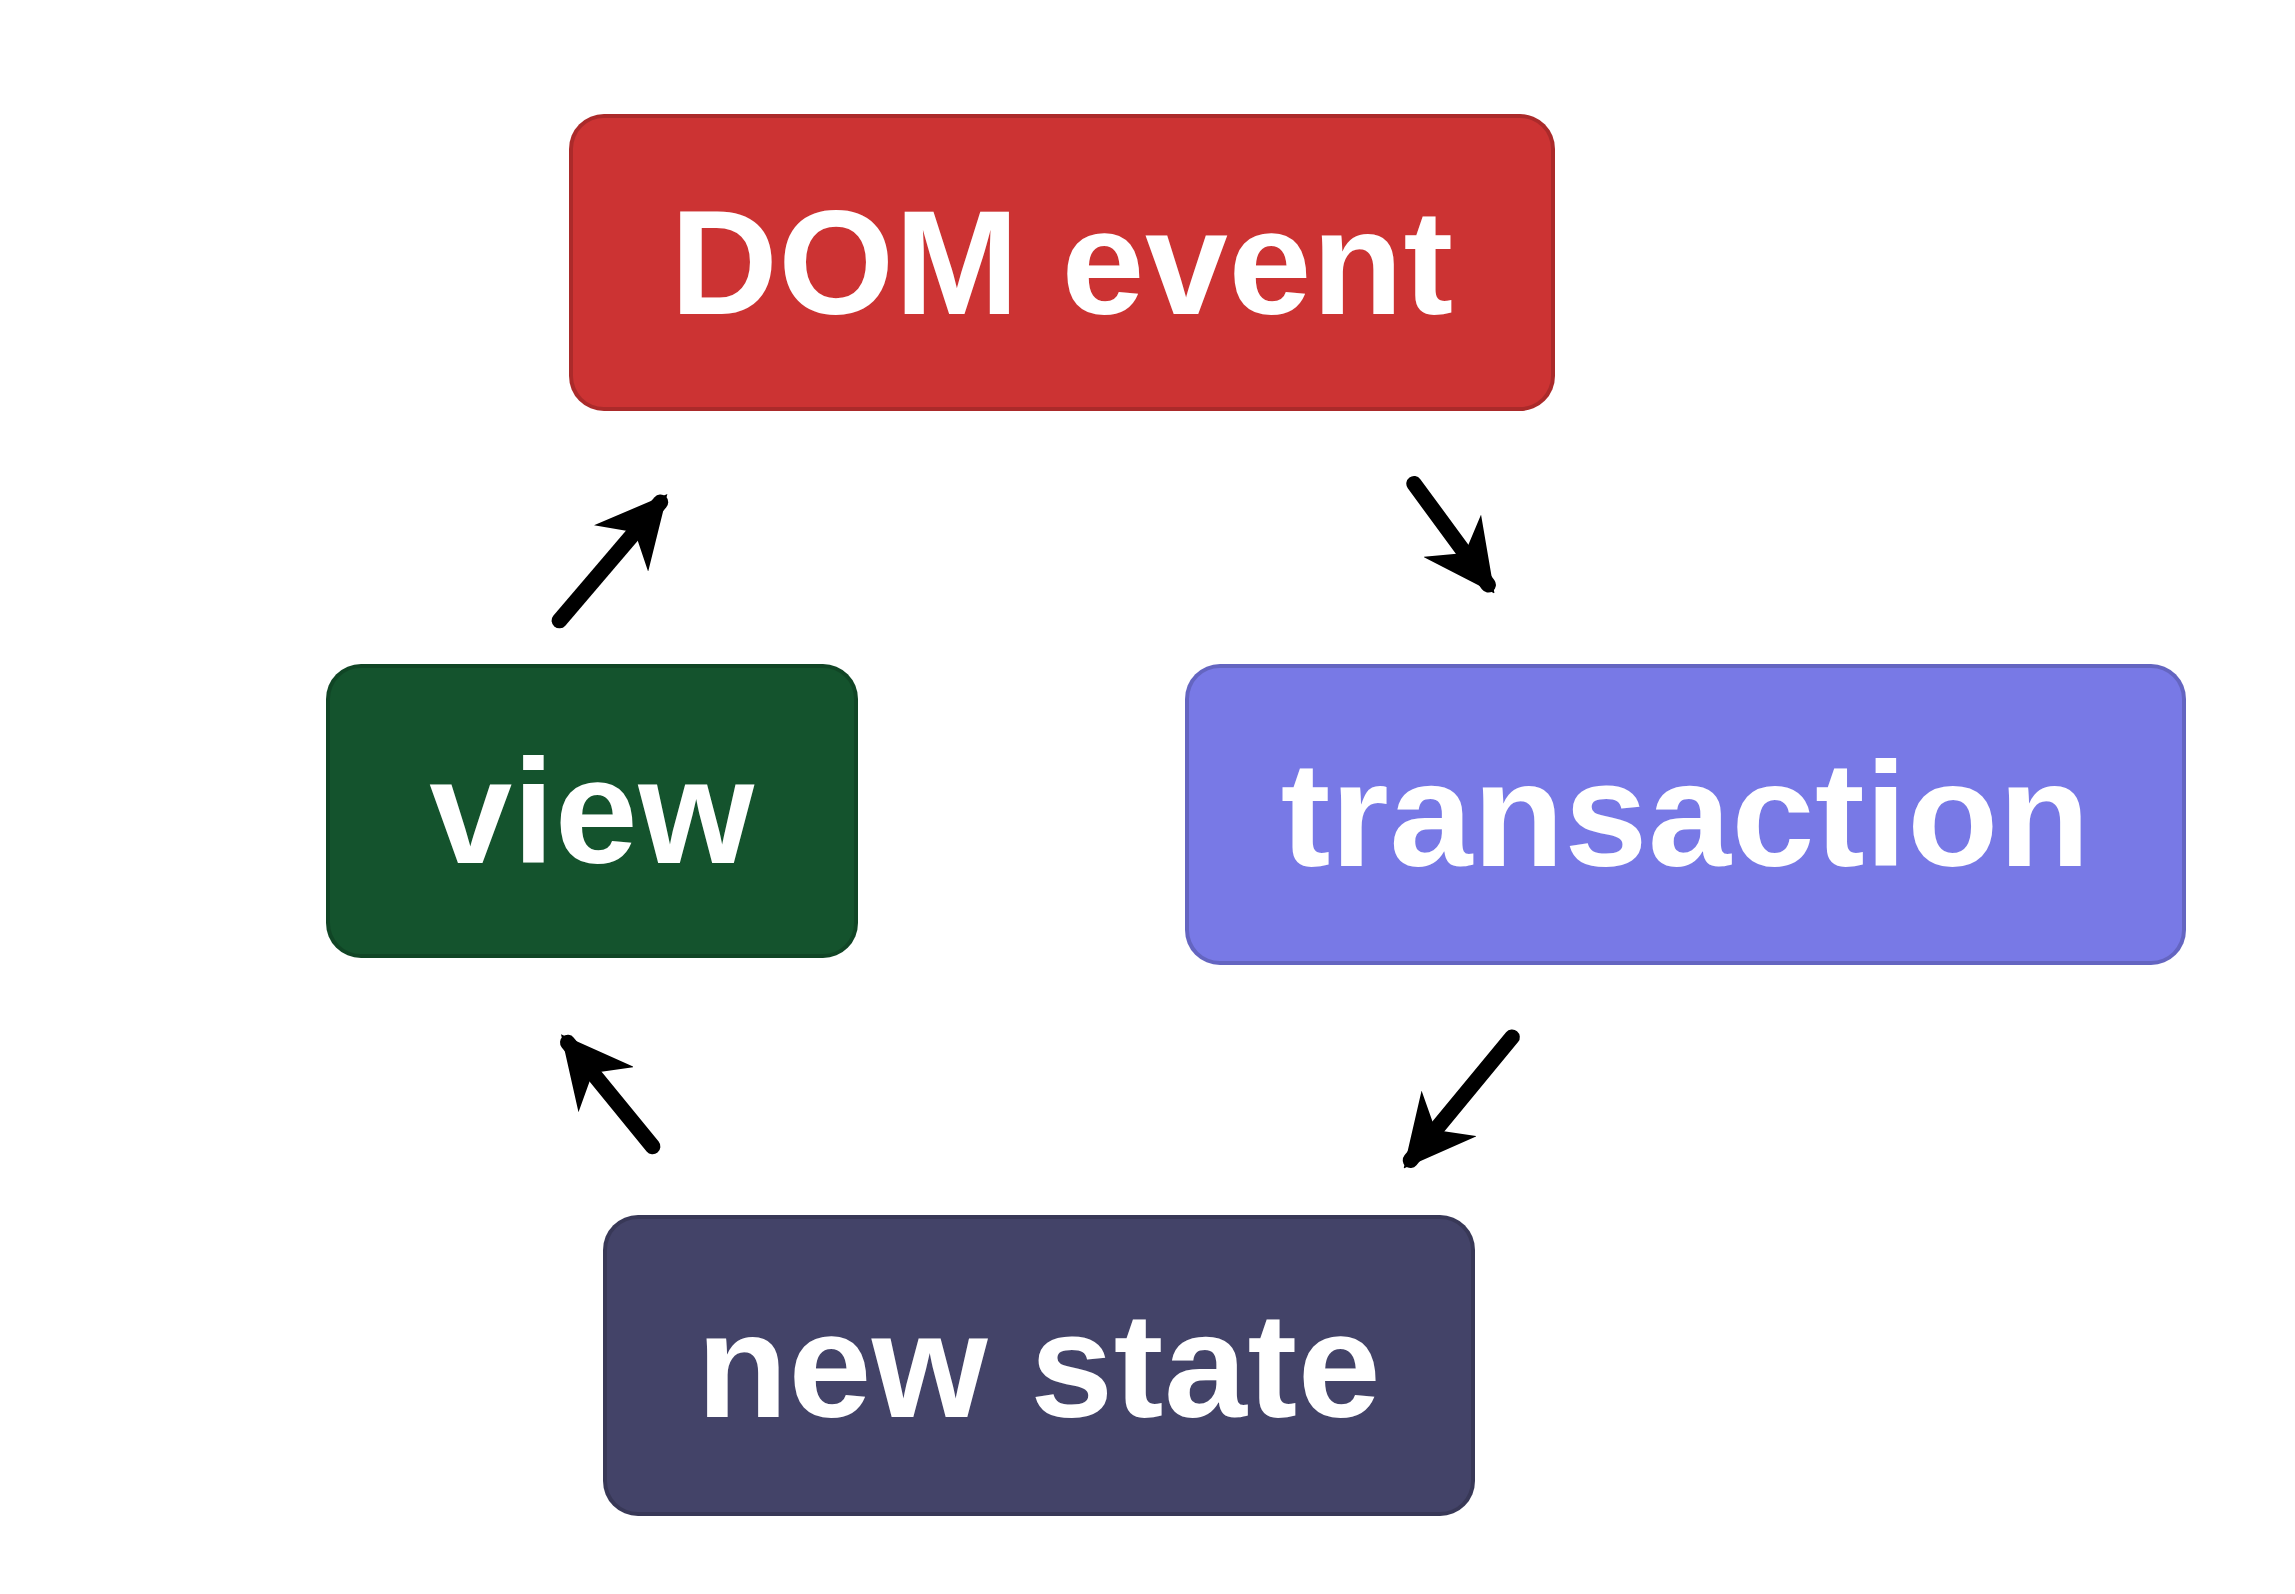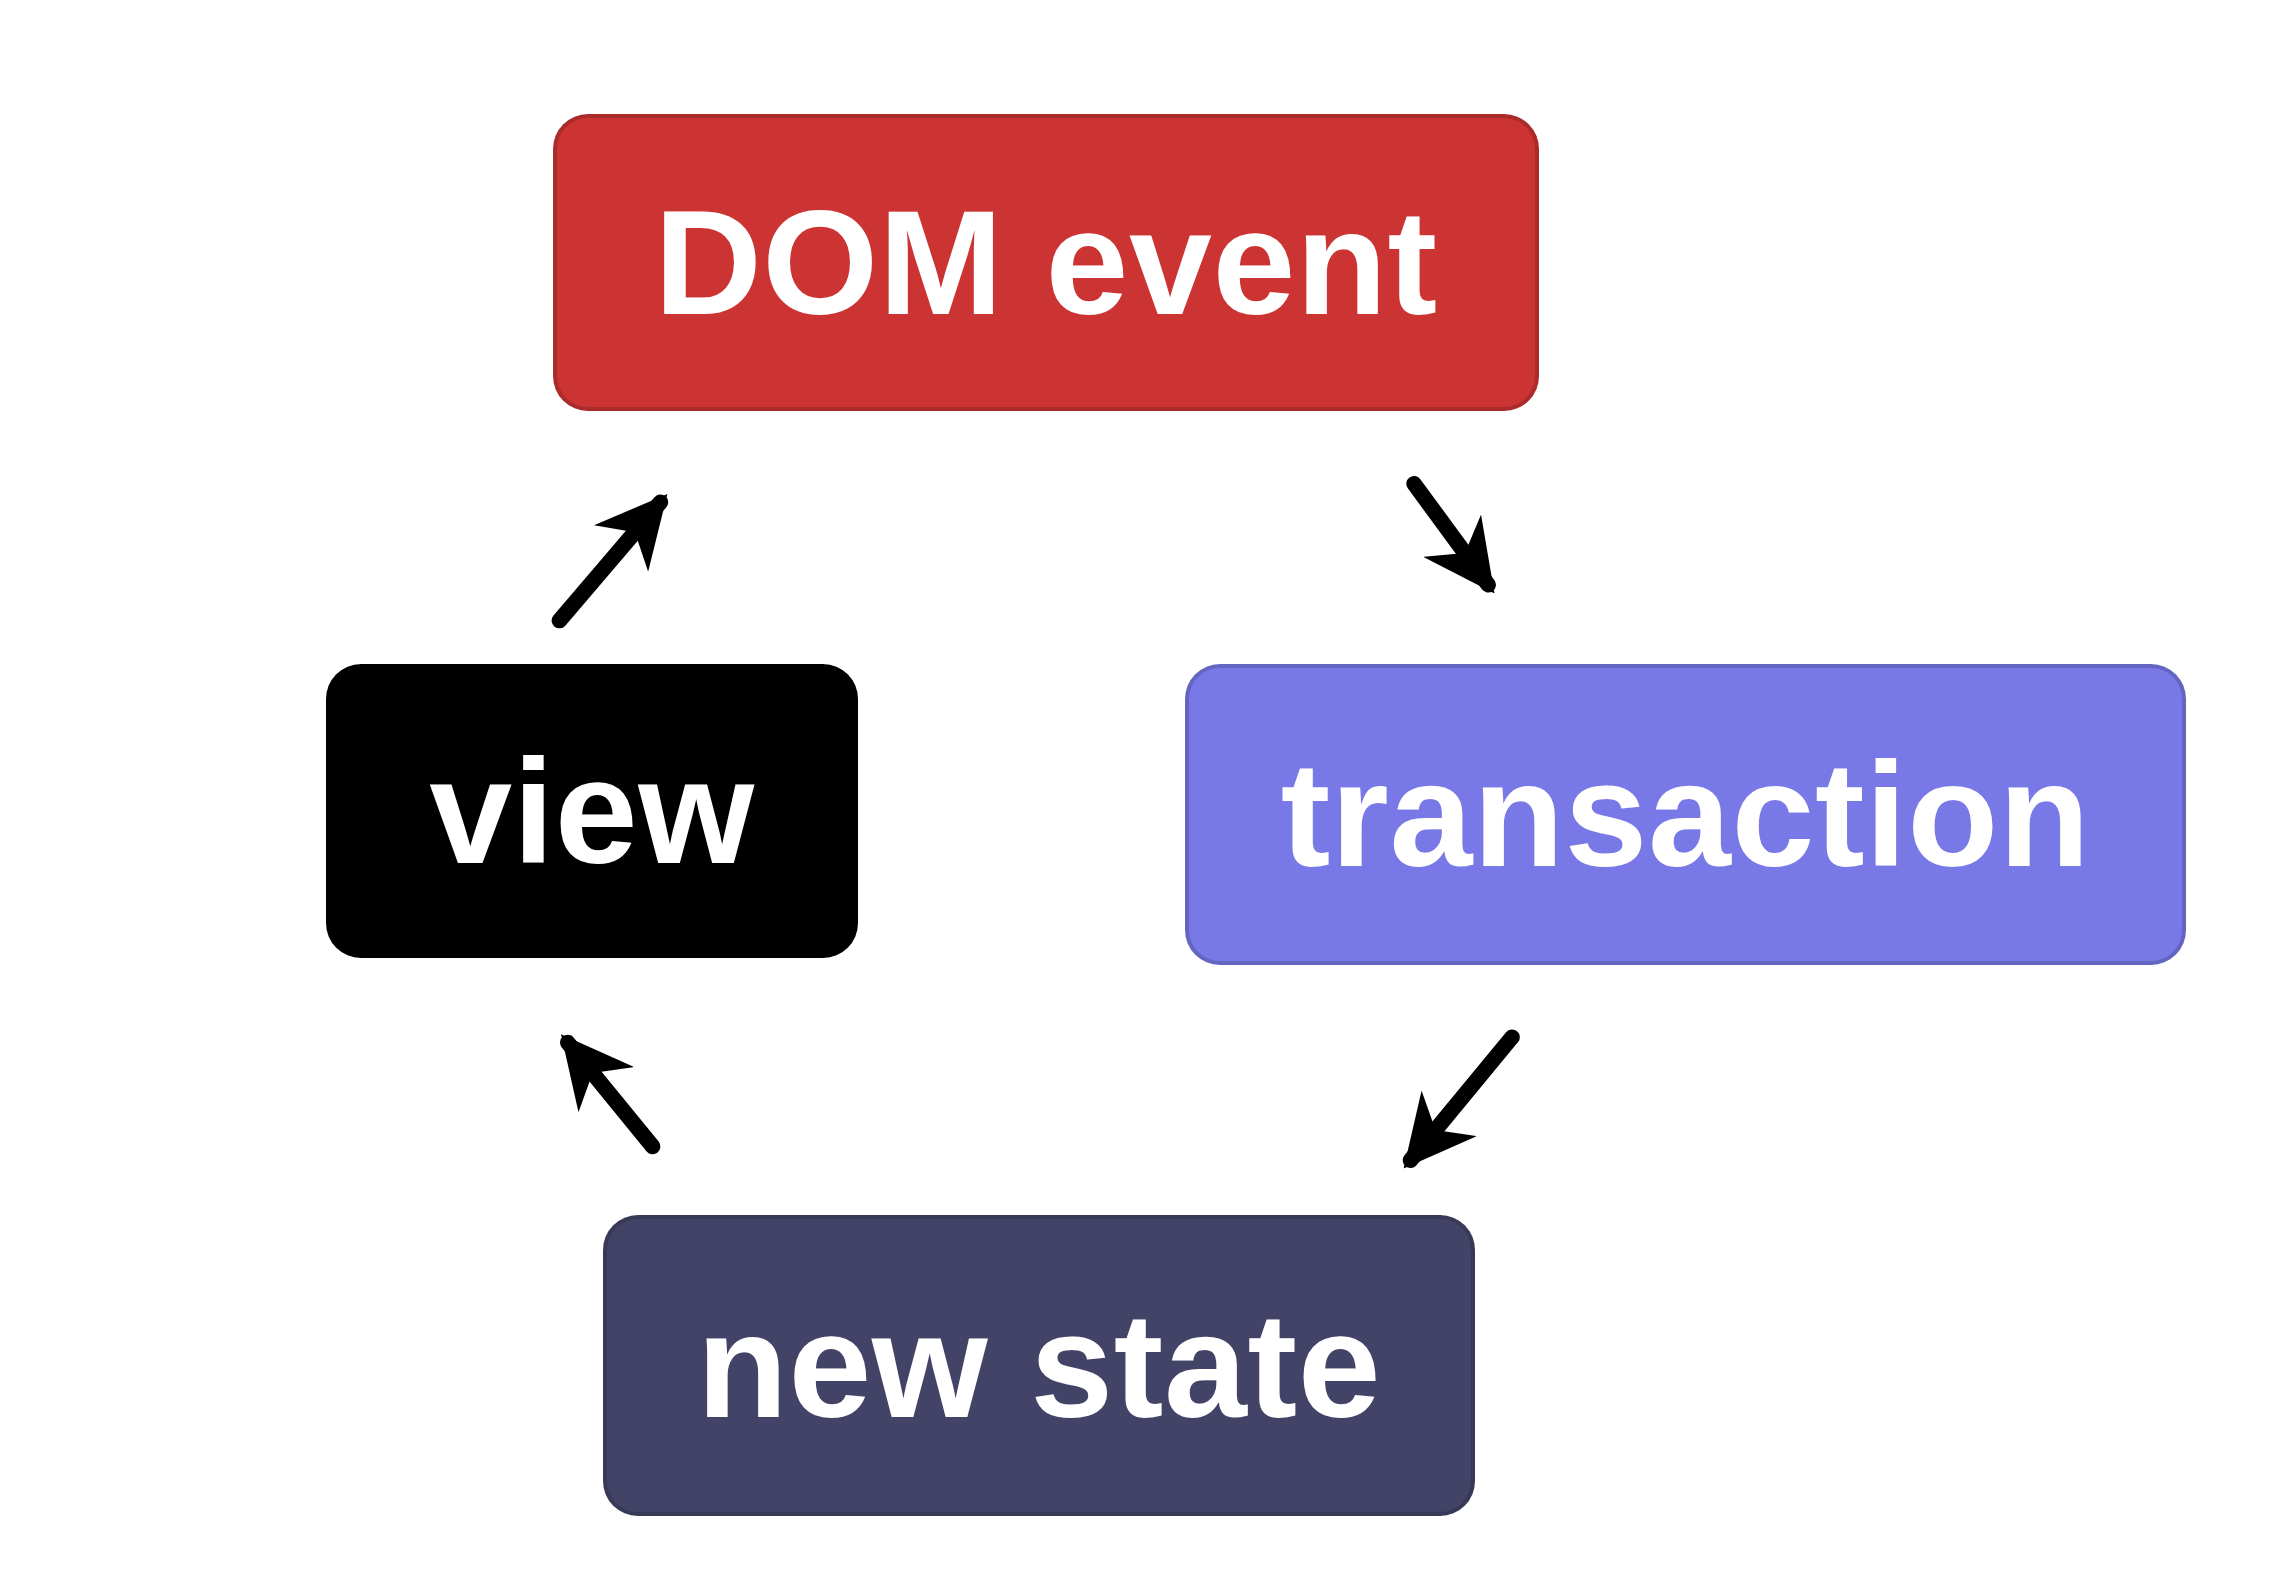--- a/index.html
+++ b/index.html
@@ -52,30 +52,30 @@
       <marker id="arrowhead" viewBox="0 0 10 10" refX="8.5" refY="5" markerWidth="4.6" markerHeight="4.6" orient="auto-start-reverse">
         <path d="M 0 0 L 10 5 L 0 10 L 3 5 Z" fill="#000000"></path>
       </marker>
     </defs>
     <line x1="936" y1="1038" x2="1105" y2="840" stroke-width="26" stroke-linecap="round" marker-end="url(#arrowhead)" stroke="#000000"></line>
     <line x1="2366" y1="809" x2="2490" y2="978" stroke-width="26" stroke-linecap="round" marker-end="url(#arrowhead)" stroke="#000000"></line>
     <line x1="2530" y1="1735" x2="2360" y2="1941" stroke-width="26" stroke-linecap="round" marker-end="url(#arrowhead)" stroke="#000000"></line>
     <line x1="1092" y1="1918" x2="950" y2="1744" stroke-width="26" stroke-linecap="round" marker-end="url(#arrowhead)" stroke="#000000"></line>
   </svg>
 
-  <div class="node" id="node-dom-event" style="background-color: rgb(204, 51, 51);">
+  <div class="node" id="node-dom-event" style="background-color: rgb(204, 51, 51); margin-left: 16px;">
     <span>DOM event</span>
   </div>
 
   <div class="node" id="node-new-state" style="background-color: rgb(67, 67, 104);">
     <span>new state</span>
   </div>
 
   <div class="node" id="node-transaction" style="background-color: rgb(120, 121, 230);">
     <span>transaction</span>
   </div>
 
-  <div class="node" id="node-view" style="background-color: #000000;">
+  <div class="node" id="node-view" style="background-color: #14532d;">
     <span>view</span>
   </div>
 
 </div>
 
 
 </body></html>

